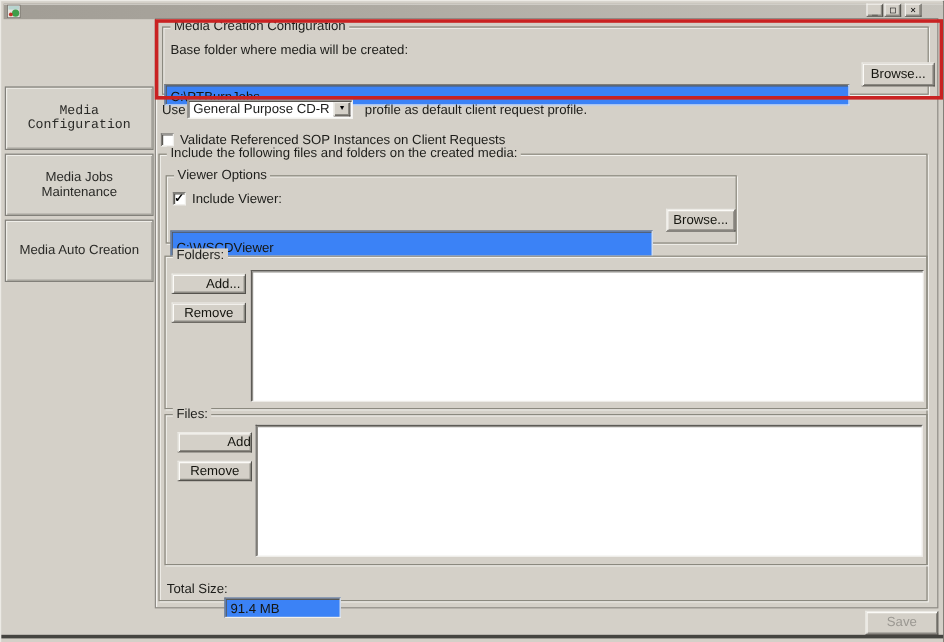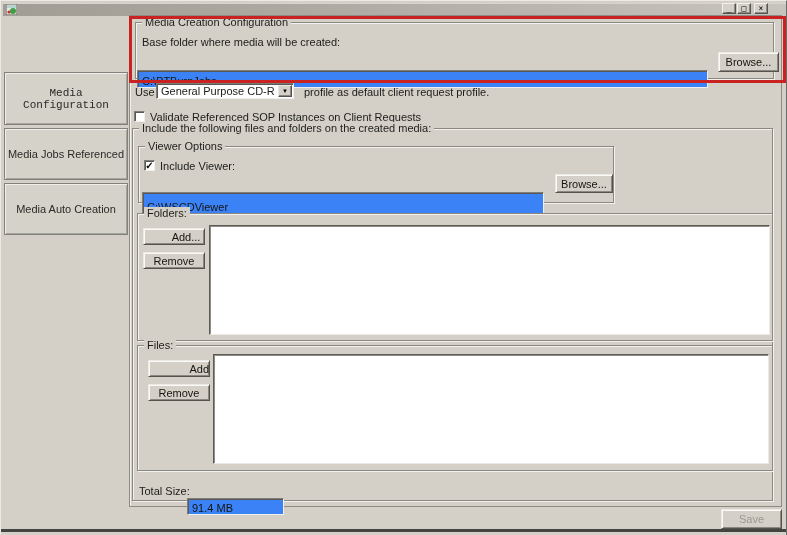--- a/index.html
+++ b/index.html
@@ -130,21 +130,21 @@
     </svg>
   </div>
   <div class="win-btn min">_</div>
   <div class="win-btn max">□</div>
   <div class="win-btn close">×</div>
 
   <div class="tab" style="top:71px;height:53px;font-family:Liberation Mono, monospace;">
     <span>Media Configuration</span>
   </div>
   <div class="tab" style="top:127px;height:52px;">
-    <span>Media Jobs Referenced</span>
+    <span>Media Jobs Maintenance</span>
   </div>
   <div class="tab" style="top:182px;height:52px;">
     <span>Media Auto Creation</span>
   </div>
 
   <div class="main-panel"></div>
 
   <div class="group" style="left:134px;top:21px;width:639px;height:57px;">
     <span class="group-label">Media Creation Configuration</span>
   </div>

